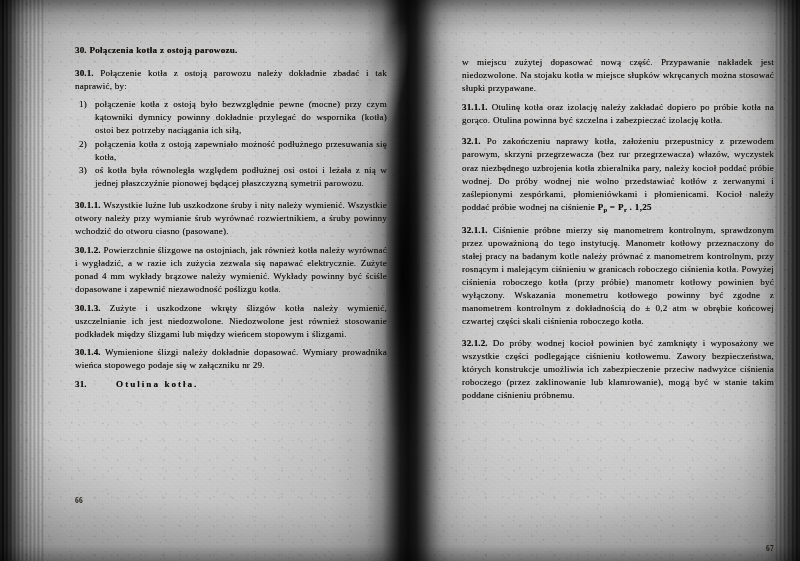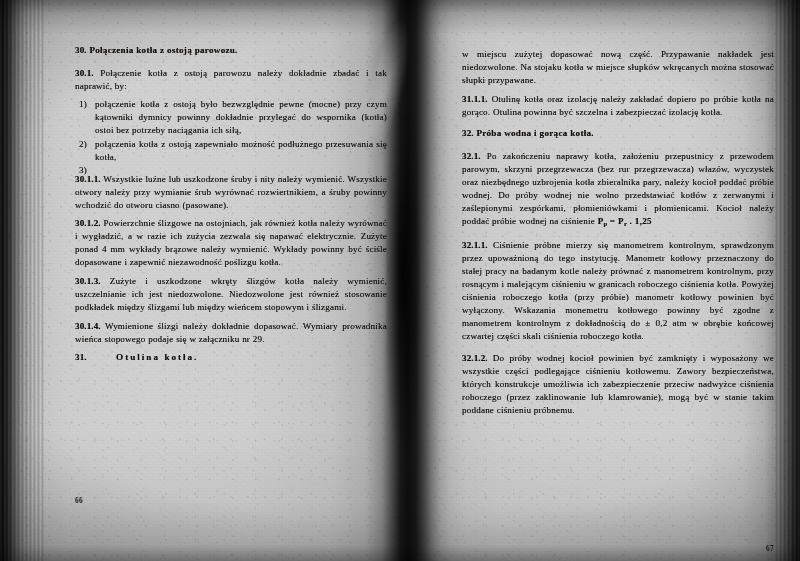--- a/index.html
+++ b/index.html
@@ -136,21 +136,21 @@
     font-size: 9.1px;
     line-height: 13.05px;
     text-align: justify;
     letter-spacing: 0.02em;
     word-spacing: 0.02em;
     color: #181512;
     -webkit-font-smoothing: none;
     text-shadow: 0 0 0.45px rgba(30,26,22,0.55);
   }
   .page-left  .body-text { top: 44px; }
-  .page-right .body-text { top: 48px; }
+  .page-right .body-text { top: 56px; }
 
   p.blk {
     margin: 0 0 8.6px 0;
     text-align: justify;
     text-justify: inter-word;
   }
   p.blk:last-child { margin-bottom: 0; }
   p.tight { margin-bottom: 5.6px; }
 
   .sec-num {
@@ -251,20 +251,21 @@
           <li>
             <span class="marker">1)</span>
             <span>połączenie kotła z ostoją było bezwzględnie pewne (mocne) przy czym kątowniki dymnicy powinny dokładnie przylegać do wspornika (kotła) ostoi bez potrzeby naciągania ich siłą,</span>
           </li>
           <li>
             <span class="marker">2)</span>
             <span>połączenia kotła z ostoją zapewniało możność podłużnego przesuwania się kotła,</span>
           </li>
           <li>
             <span class="marker">3)</span>
+            <span>oś kotła była równoległa względem podłużnej osi ostoi i leżała z nią w jednej płaszczyźnie pionowej będącej płaszczyzną symetrii parowozu.</span>
           </li>
         </ol>
 
         <p class="blk tight">
           <span class="sec-num">30.1.1.</span>
           <span>Wszystkie luźne lub uszkodzone śruby i nity należy wymienić. Wszystkie otwory należy przy wymianie śrub wyrównać rozwiertnikiem, a śruby powinny wchodzić do otworu ciasno (pasowane).</span>
         </p>
 
         <p class="blk tight">
           <span class="sec-num">30.1.2.</span>
@@ -298,24 +299,20 @@
 
         <p class="blk tight">
           <span>w miejscu zużytej dopasować nową część. Przypawanie nakładek jest niedozwolone. Na stojaku kotła w miejsce słupków wkręcanych można stosować słupki przypawane.</span>
         </p>
 
         <p class="blk">
           <span class="sec-num">31.1.1.</span>
           <span>Otulinę kotła oraz izolację należy zakładać dopiero po próbie kotła na gorąco. Otulina powinna być szczelna i zabezpieczać izolację kotła.</span>
         </p>
 
-        <h2 class="heading head-gap">
-          <span class="sec-num">32.</span>
-          <span class="title-words">Próba wodna i gorąca kotła.</span>
-        </h2>
 
         <p class="blk">
           <span class="sec-num">32.1.</span>
           <span>Po zakończeniu naprawy kotła, założeniu przepustnicy z przewodem parowym, skrzyni przegrzewacza (bez rur przegrzewacza) włazów, wyczystek oraz niezbędnego uzbrojenia kotła zbieralnika pary, należy kocioł poddać próbie wodnej. Do próby wodnej nie wolno przedstawiać kotłów z zerwanymi i zaślepionymi zespórkami, płomieniówkami i płomienicami. Kocioł należy poddać próbie wodnej na ciśnienie </span><span class="formula"><span>P</span><sub>p</sub> <span>=</span> <span>P</span><sub>r</sub> <span>. 1,25</span></span>
         </p>
 
         <p class="blk">
           <span class="sec-num">32.1.1.</span>
           <span>Ciśnienie próbne mierzy się manometrem kontrolnym, sprawdzonym przez upoważnioną do tego instytucję. Manometr kotłowy przeznaczony do stałej pracy na badanym kotle należy prównać z manometrem kontrolnym, przy rosnącym i malejącym ciśnieniu w granicach roboczego ciśnienia kotła. Powyżej ciśnienia roboczego kotła (przy próbie) manometr kotłowy powinien być wyłączony. Wskazania monemetru kotłowego powinny być zgodne z manometrem kontrolnym z dokładnością do ± 0,2 atm w obrębie końcowej czwartej części skali ciśnienia roboczego kotła.</span>
         </p>

